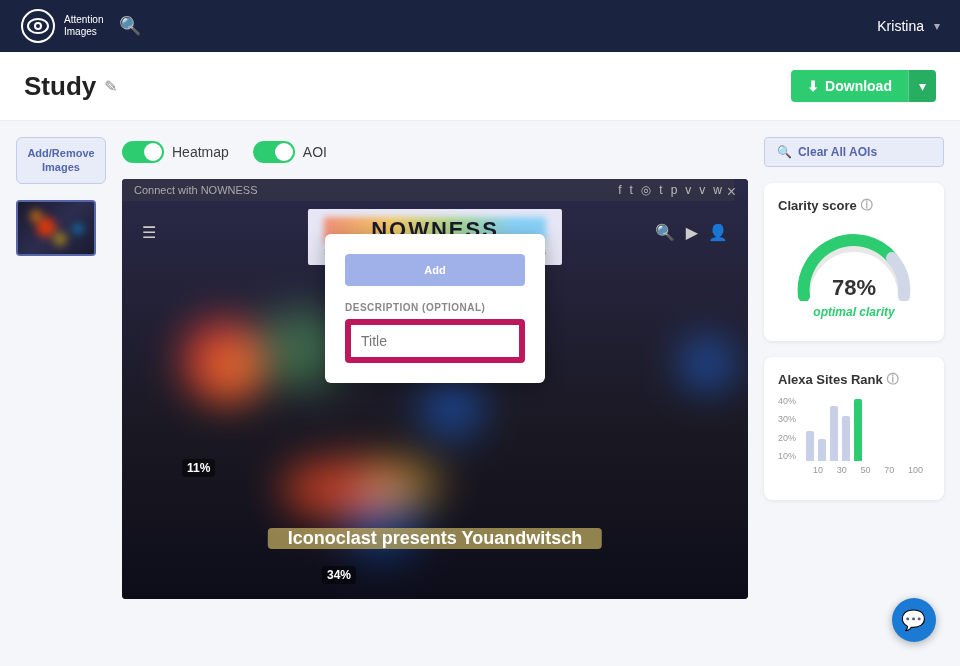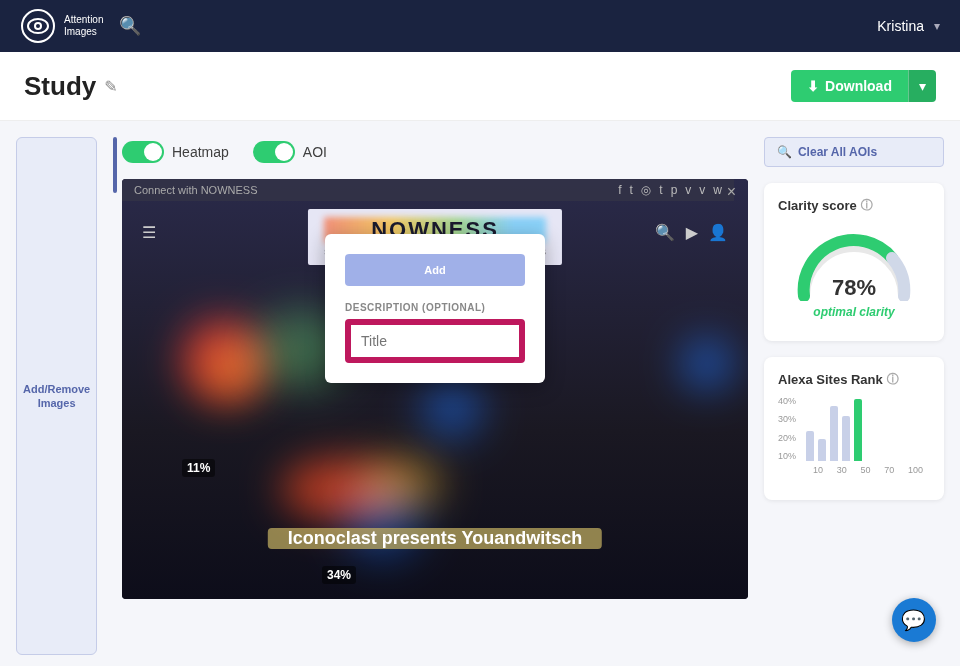--- a/index.html
+++ b/index.html
@@ -64,21 +64,21 @@
 
     
     .main-content {
       display: flex;
       padding: 16px;
       gap: 16px;
       min-height: calc(666px - 52px - 64px);
     }
 
     
-    .left-sidebar { display: flex; flex-direction: row; gap: 16px; width: 90px; flex-shrink: 0; }
+    .left-sidebar { display: flex; flex-direction: column; gap: 16px; width: 90px; flex-shrink: 0; }
     .add-remove-btn {
       background: #e8ecf8;
       color: #5566aa;
       border: 1px solid #c5cce8;
       border-radius: 6px;
       padding: 8px 6px;
       font-size: 11px;
       font-weight: 600;
       text-align: center;
       cursor: pointer;

